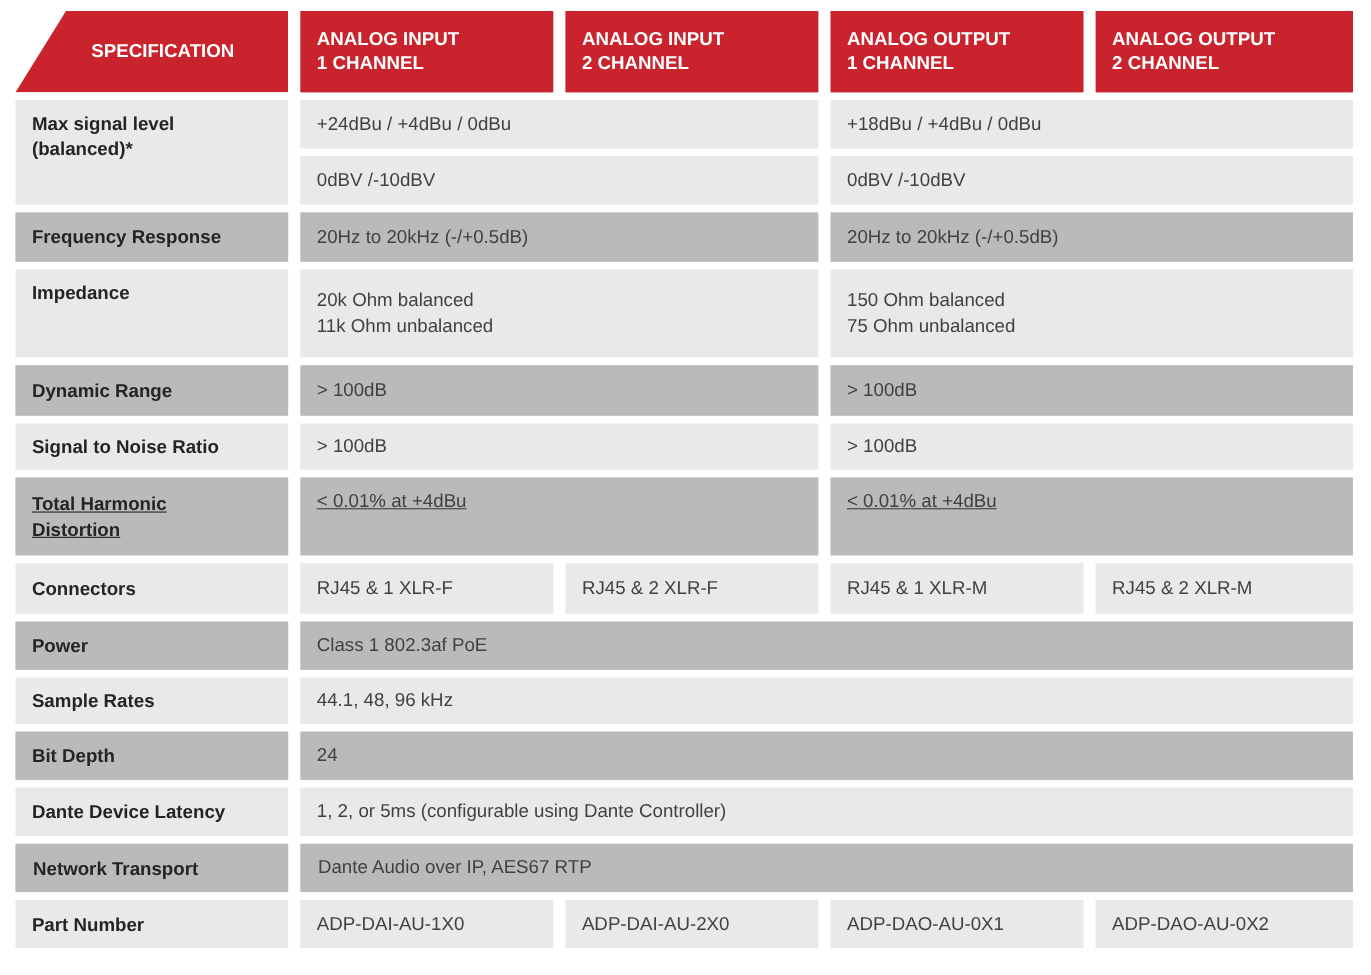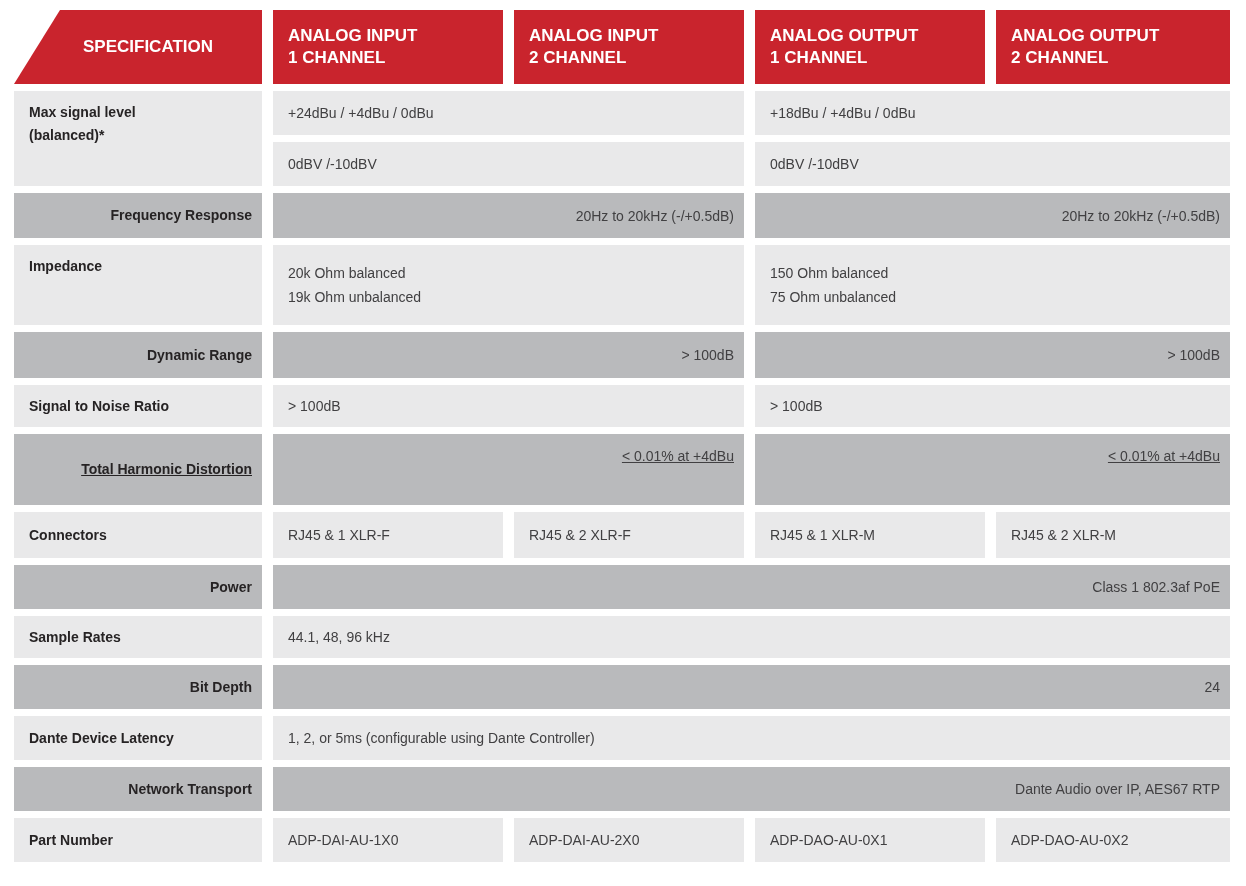--- a/index.html
+++ b/index.html
@@ -32,21 +32,21 @@
     grid-template-rows: 74px 44px 44px 45px 80px 46px 42px 71px 46px 44px 42px 44px 44px 44px 44px;
     column-gap: 11px;
     row-gap: 7px;
   }
   .cell {
     display: flex;
     flex-direction: column;
     justify-content: center;
     padding-left: 15px;
     padding-right: 10px;
-    font-size: 14px;
+    font-size: 17px;
     color: var(--value-text);
     line-height: 24px;
   }
   .hd {
     background: var(--accent);
     color: var(--header-text);
     font-weight: bold;
     font-size: 17px;
     line-height: 22px;
   }
@@ -56,21 +56,21 @@
     align-items: center;
     padding-left: 30px;
   }
   .lab {
     font-weight: bold;
     color: var(--label-text);
     line-height: 23px;
   }
   .lab span { display: block; max-width: 185px; }
   .light { background: var(--row-light); }
-  .dark  { background: var(--row-dark); align-items: flex-end; }
+  .dark  { background: var(--row-dark); }
   .vtop  { justify-content: flex-start; padding-top: 10px; }
   
   .col1 { grid-column: 1; }
   .col2 { grid-column: 2; }
   .col3 { grid-column: 3; }
   .col4 { grid-column: 4; }
   .col5 { grid-column: 5; }
   .span-in  { grid-column: 2 / span 2; }
   .span-out { grid-column: 4 / span 2; }
   .span-all { grid-column: 2 / span 4; }
@@ -132,21 +132,21 @@
     </div>
     <div class="cell dark span-out r4">
       <span>20Hz to 20kHz (-/+0.5dB)</span>
     </div>
 
     <div class="cell lab light col1 r5 vtop">
       <span>Impedance</span>
     </div>
     <div class="cell light span-in r5">
       <span>20k Ohm balanced</span>
-      <span>19k Ohm unbalanced</span>
+      <span>11k Ohm unbalanced</span>
     </div>
     <div class="cell light span-out r5">
       <span>150 Ohm balanced</span>
       <span>75 Ohm unbalanced</span>
     </div>
 
     <div class="cell lab dark col1 r6">
       <span>Dynamic Range</span>
     </div>
     <div class="cell dark span-in r6">

